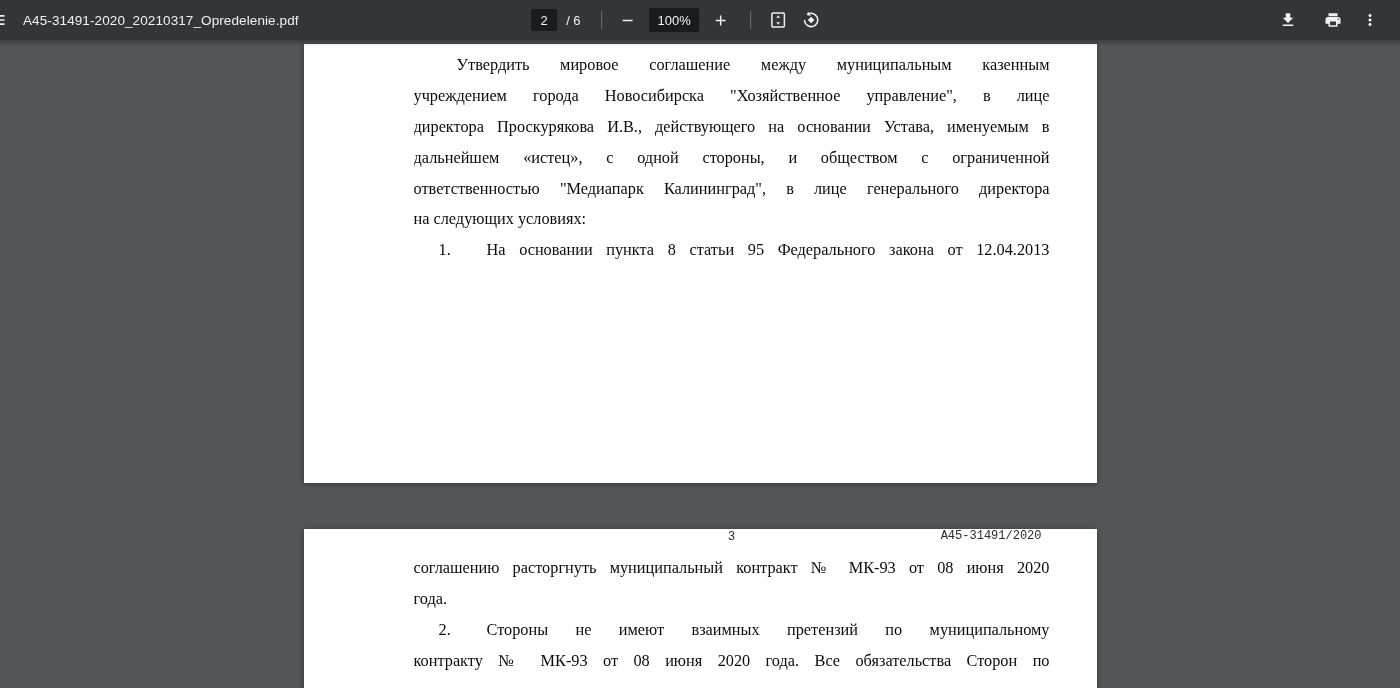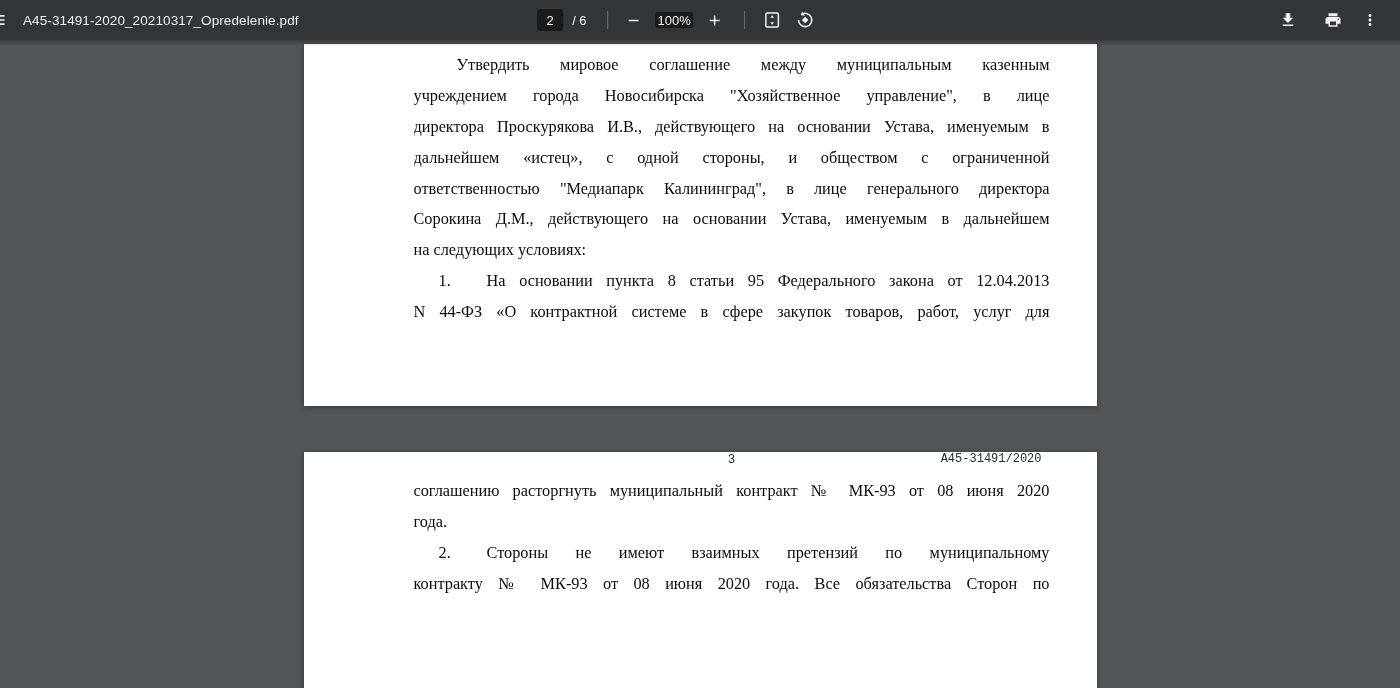--- a/index.html
+++ b/index.html
@@ -32,41 +32,41 @@
     display: flex; align-items: center;
   }
   .page-input {
     width: 26px; height: 22px; background: #191b1c; border: none; border-radius: 2px;
     color: #f1f1f1; font-size: 13px; text-align: center; font-family: "Liberation Sans", sans-serif;
   }
   .page-total { font-size: 13px; margin-left: 9px; white-space: nowrap; }
   .tb-divider { width: 1px; height: 18px; background: #6b6f72; margin: 0 17px 0 21px; }
   .zoom-out-btn { margin-right: 13px; }
   .zoom-box {
-    background: #191b1c; border-radius: 2px; height: 16px; padding: 0 2px;
+    background: #191b1c; border-radius: 2px; height: 24px; padding: 0 8px;
     display: flex; align-items: center; font-size: 13px;
   }
   .zoom-in-btn { margin-left: 13px; }
   .fit-btn { margin-right: 13px; }
   .tb-right { display: flex; align-items: center; padding-right: 21px; }
   .download-btn { margin-right: 27px; }
   .print-btn { margin-right: 19px; }
 
   
   .content {
     position: absolute; top: 40px; left: 0; right: 0; bottom: 0;
     background: #525659; overflow: hidden;
   }
   .page {
     width: 793px; margin: 0 auto; background: #ffffff;
     box-shadow: 0 1px 5px rgba(0,0,0,0.4);
     font-family: "Liberation Serif", "DejaVu Serif", serif;
     color: #0b0b0b;
   }
-  .page-a { height: 362px; margin-top: 4px; }
+  .page-a { height: 439px; margin-top: 4px; }
   .page-b { height: 420px; margin-top: 14px; }
 
   .body-text { padding: 0 47px 0 110px; font-size: 16.3px; line-height: 30.9px; }
   .page-a .body-text { padding-top: 6px; }
   .ln { height: 30.9px; overflow: hidden; text-align: left; }
   .just { text-align: justify; text-align-last: justify; }
   .ind { padding-left: 43px; }
   .numrow { display: flex; }
   .numrow .num { flex: none; margin-left: 25px; width: 48px; }
   .numrow .rest { flex: 1; text-align: justify; text-align-last: justify; }
@@ -147,27 +147,25 @@
 
   <main class="content">
 
     <div class="page page-a">
       <div class="body-text">
         <div class="ln just ind">Утвердить мировое соглашение между муниципальным казенным</div>
         <div class="ln just">учреждением города Новосибирска "Хозяйственное управление", в лице</div>
         <div class="ln just">директора Проскурякова И.В., действующего на основании Устава, именуемым в</div>
         <div class="ln just">дальнейшем «истец», с одной стороны, и обществом с ограниченной</div>
         <div class="ln just">ответственностью "Медиапарк Калининград", в лице генерального директора</div>
-        <div class="ln just">Сорокина Д.М., действующего на основании Устава, именуемым в дальнейшем</div>
         <div class="ln">на следующих условиях:</div>
         <div class="ln numrow">
           <span class="num">1.</span>
           <span class="rest">На основании пункта 8 статьи 95 Федерального закона от 12.04.2013</span>
         </div>
-        <div class="ln just">N 44-ФЗ «О контрактной системе в сфере закупок товаров, работ, услуг для</div>
       </div>
     </div>
 
     <div class="page page-b">
       <div class="hdr">
         <span class="pagenum">3</span>
         <span class="casenum">А45-31491/2020</span>
       </div>
       <div class="body-text">
         <div class="ln just">соглашению расторгнуть муниципальный контракт № МК-93 от 08 июня 2020</div>

